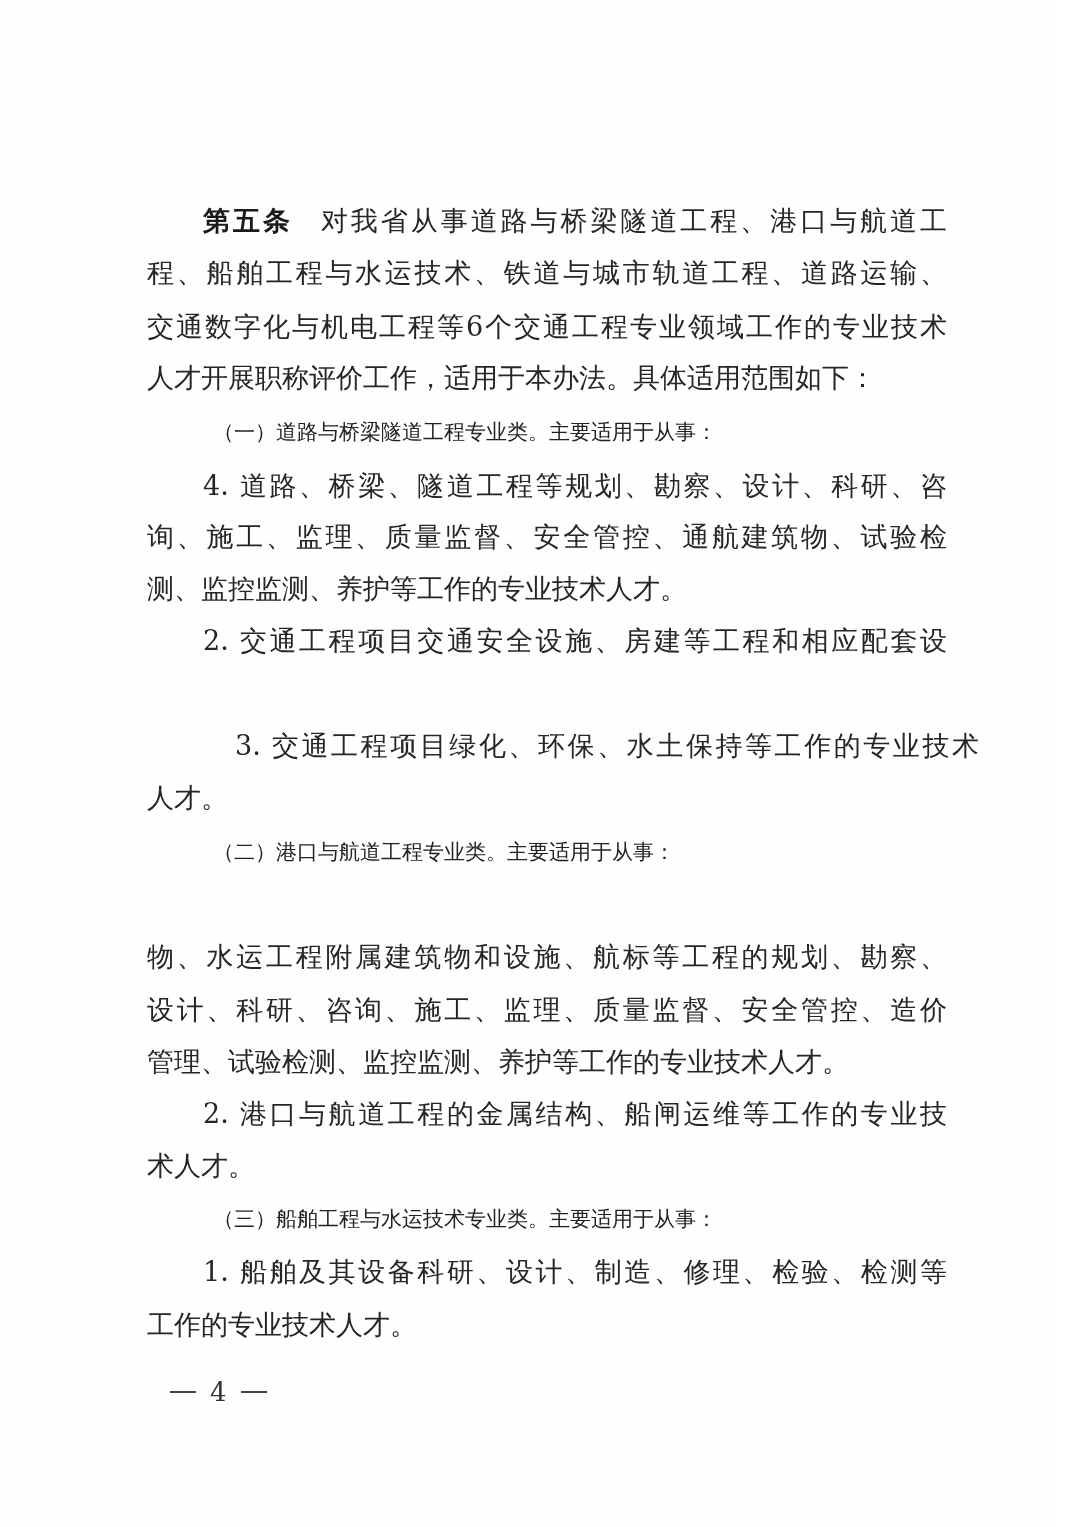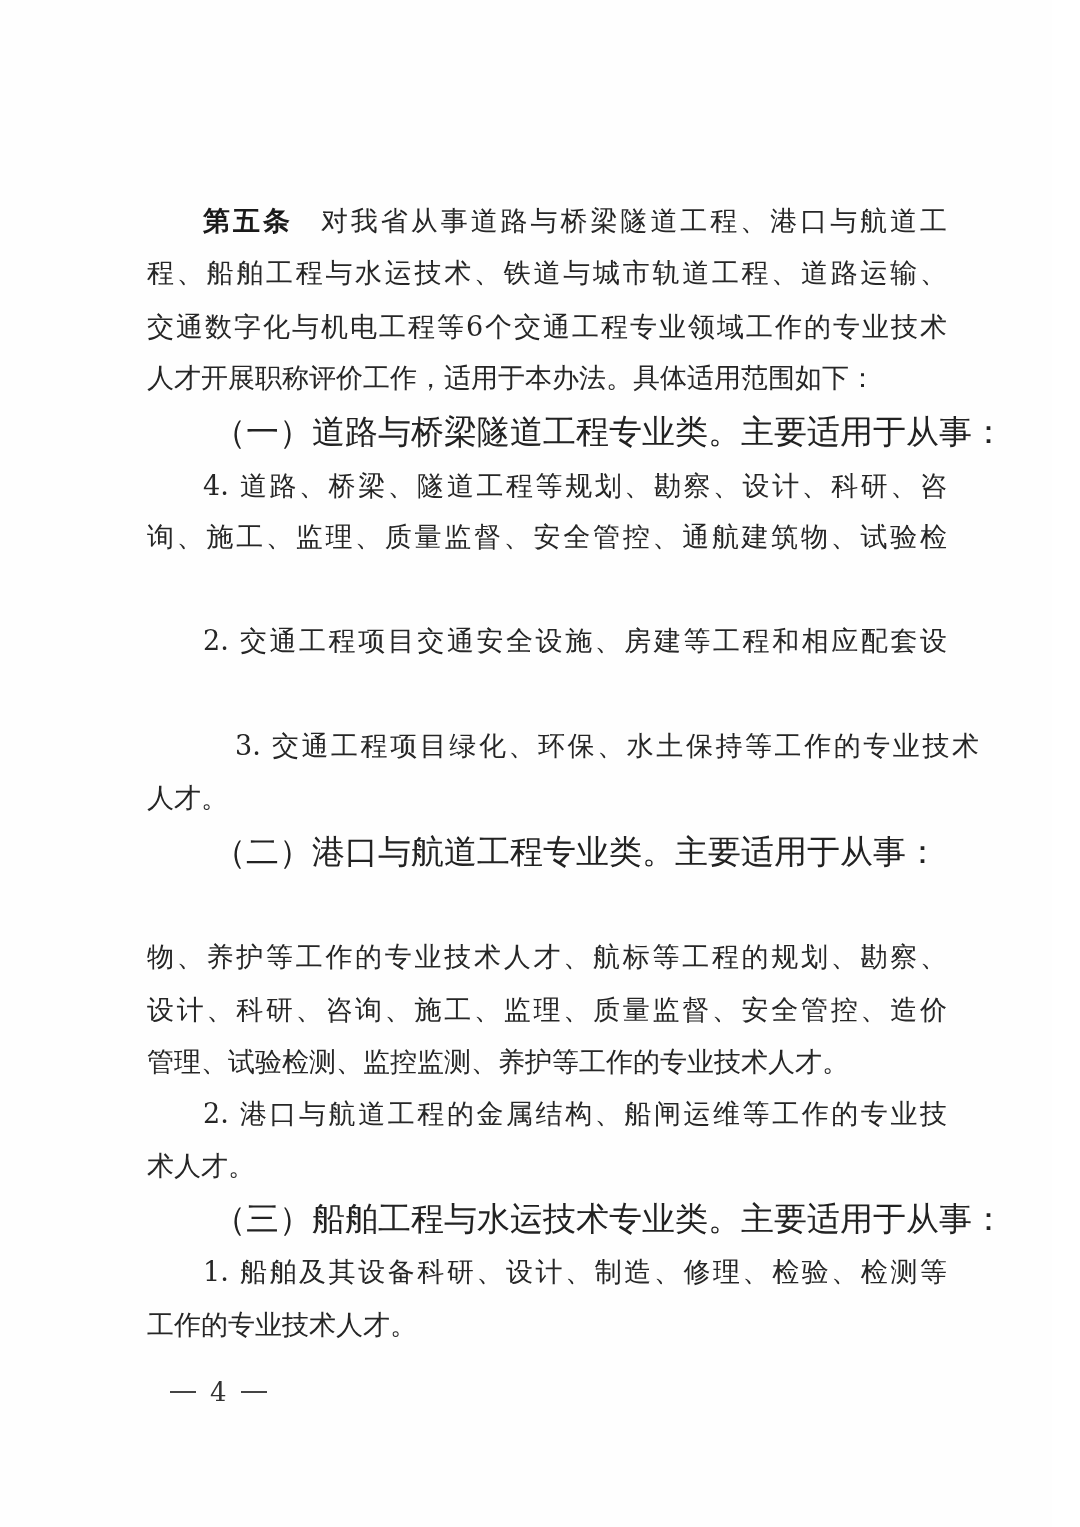--- a/index.html
+++ b/index.html
@@ -21,21 +21,21 @@
       text-align: justify;
       text-align-last: justify;
       letter-spacing: 0;
     }
     .line.indent { left: 203px; width: 744px; }
     .line.last { text-align-last: left; }
     .line.heading {
       left: 213px; width: auto;
       text-align-last: left;
       font-family: "DejaVu Sans", "Liberation Sans", sans-serif;
-      font-size: 33px;
+      font-size: 21px;
       color: #222;
     }
     .art-label {
       font-family: "DejaVu Sans", "Liberation Sans", sans-serif;
       font-weight: bold;
       color: #1a1a1a;
       margin-right: 28px;
     }
     .page-number {
       position: absolute;
@@ -53,26 +53,27 @@
 <div class="page">
 
   <div class="line indent" style="top:201px; left:203px; width:744px;"><span class="art-label">第五条</span><span>对我省从事道路与桥梁隧道工程、港口与航道工</span></div>
   <div class="line" style="top:253px;">程、船舶工程与水运技术、铁道与城市轨道工程、道路运输、</div>
   <div class="line" style="top:307px;">交通数字化与机电工程等6个交通工程专业领域工作的专业技术</div>
   <div class="line last" style="top:358px;">人才开展职称评价工作，适用于本办法。具体适用范围如下：</div>
 
   <div class="line heading" style="top:412px;">（一）道路与桥梁隧道工程专业类。主要适用于从事：</div>
   <div class="line indent" style="top:466px;">4. 道路、桥梁、隧道工程等规划、勘察、设计、科研、咨</div>
   <div class="line" style="top:517px;">询、施工、监理、质量监督、安全管控、通航建筑物、试验检</div>
+  <div class="line last" style="top:569px;">测、监控监测、养护等工作的专业技术人才。</div>
   <div class="line indent" style="top:621px;">2. 交通工程项目交通安全设施、房建等工程和相应配套设</div>
   <div class="line indent" style="top:726px;margin-left:32px;">3. 交通工程项目绿化、环保、水土保持等工作的专业技术</div>
   <div class="line last" style="top:778px;">人才。</div>
 
   <div class="line heading" style="top:832px;">（二）港口与航道工程专业类。主要适用于从事：</div>
-  <div class="line" style="top:937px;">物、养护等工作的专业技术人才、航标等工程的规划、勘察、</div>
+  <div class="line" style="top:937px;">物、水运工程附属建筑物和设施、航标等工程的规划、勘察、</div>
   <div class="line" style="top:990px;">设计、科研、咨询、施工、监理、质量监督、安全管控、造价</div>
   <div class="line last" style="top:1042px;">管理、试验检测、监控监测、养护等工作的专业技术人才。</div>
   <div class="line indent" style="top:1094px;">2. 港口与航道工程的金属结构、船闸运维等工作的专业技</div>
   <div class="line last" style="top:1146px;">术人才。</div>
 
   <div class="line heading" style="top:1199px;">（三）船舶工程与水运技术专业类。主要适用于从事：</div>
   <div class="line indent" style="top:1252px;">1. 船舶及其设备科研、设计、制造、修理、检验、检测等</div>
   <div class="line last" style="top:1305px;">工作的专业技术人才。</div>
 
   <div class="page-number">

